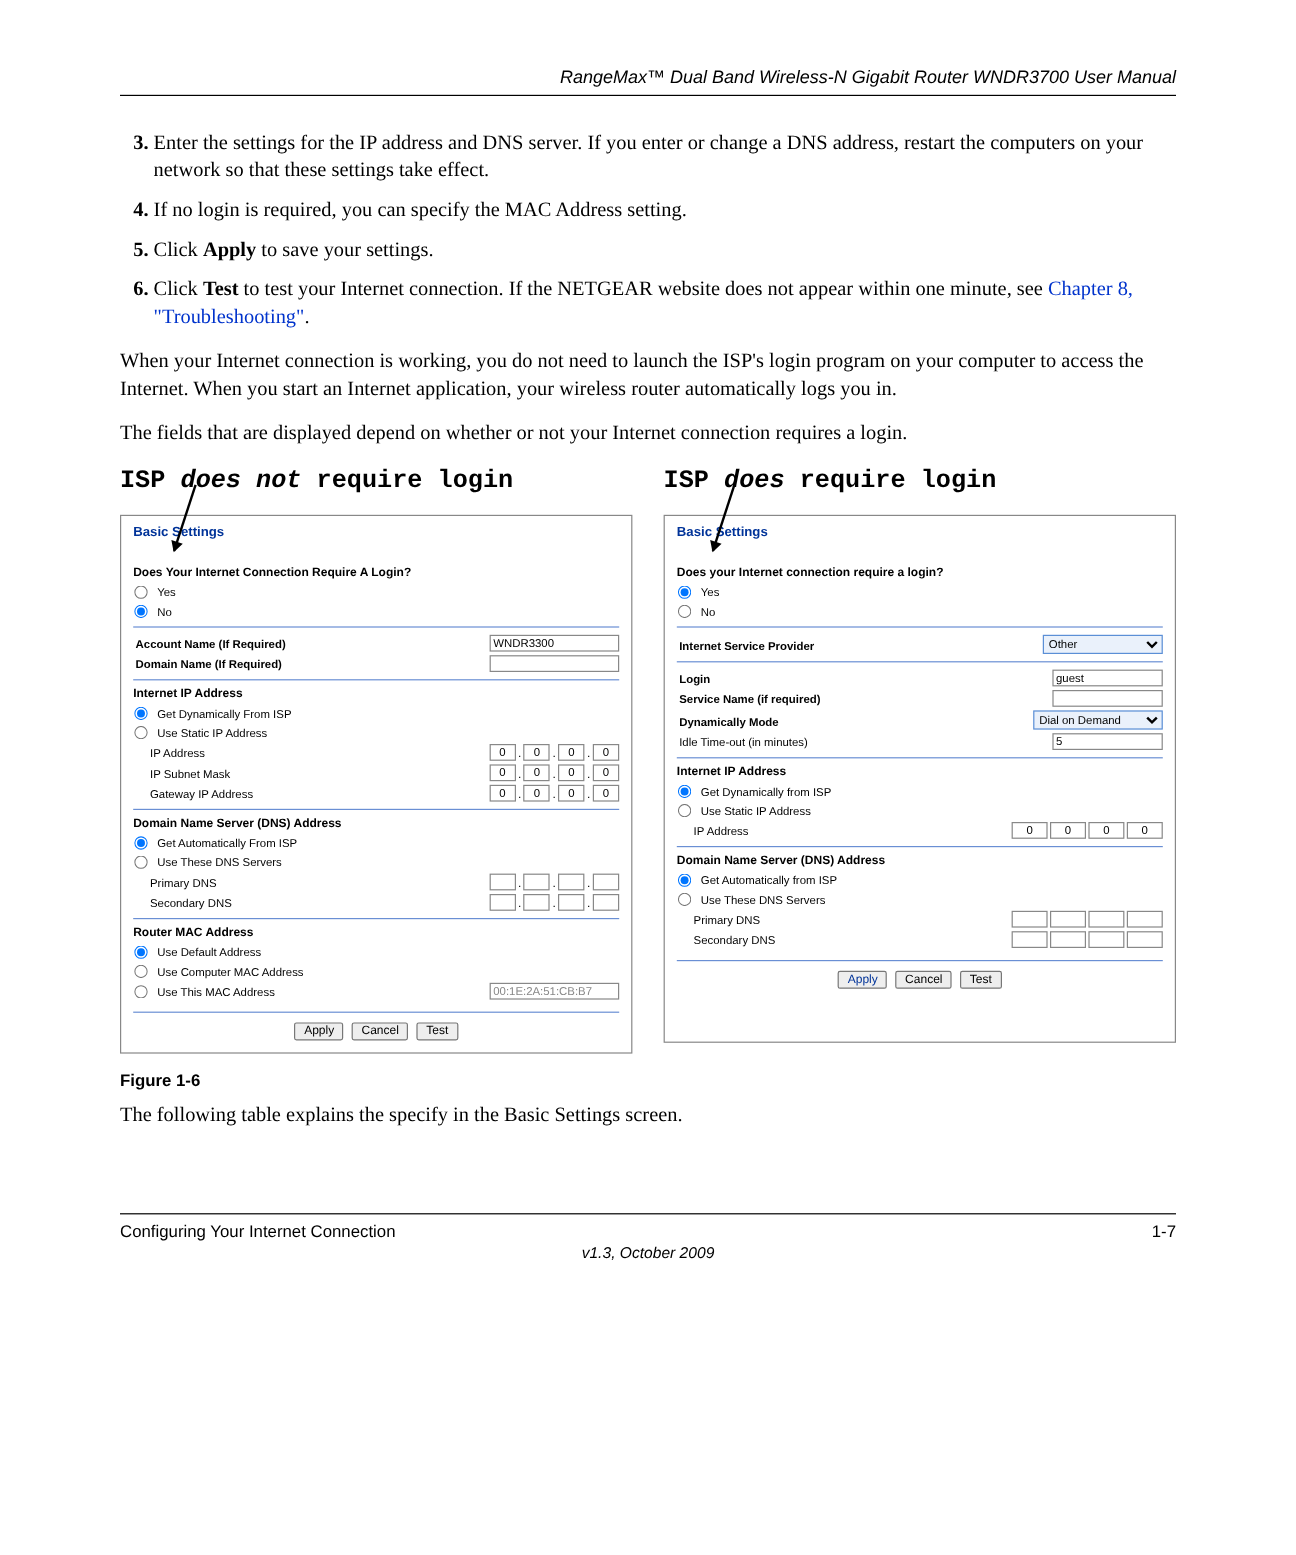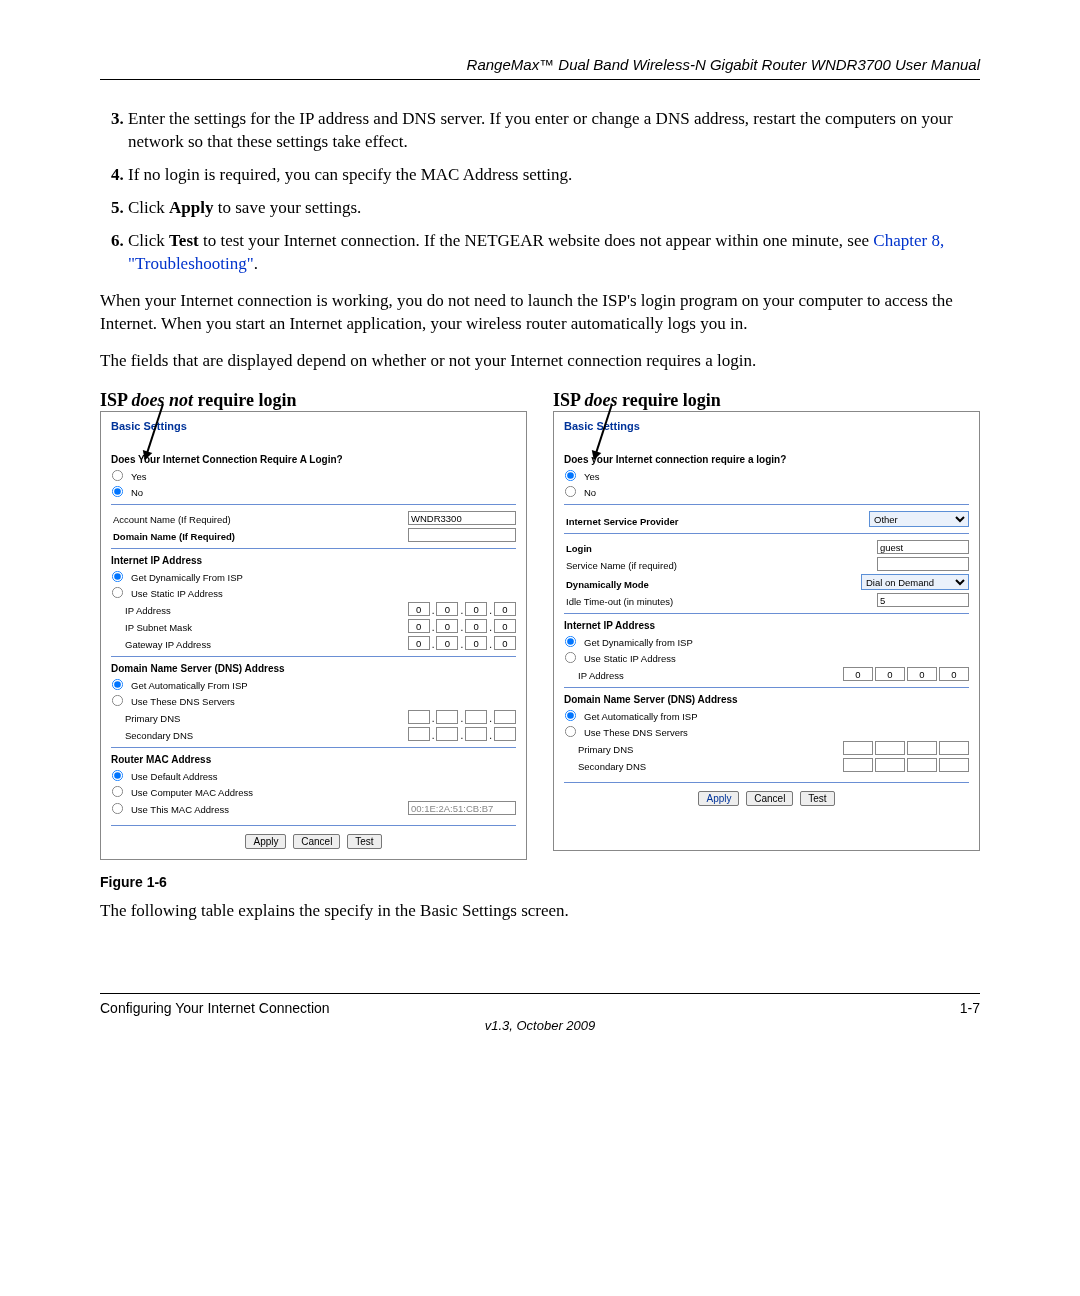--- a/index.html
+++ b/index.html
@@ -31,24 +31,24 @@
   }
   ol.steps > li::marker {
     font-weight: bold;
   }
   .bold { font-weight: bold; }
   p.body { margin: 0 0 14px 0; line-height: 1.35; }
   a.xref { color: #0033cc; text-decoration: none; }
   .cols { display: flex; gap: 26px; margin-top: 18px; }
   .col { flex: 1; position: relative; }
   .col-title {
-    font-family: Liberation Serif, serif;
+    font-family: Liberation Mono, monospace;
     font-weight: bold;
-    font-size: 18px;
-    margin-bottom: 0;
+    font-size: 21px;
+    margin-bottom: 16px;
   }
   .col-title .em { font-style: italic; }
   .arrow {
     position: absolute;
     top: 14px;
     left: 62px;
     width: 2px;
     height: 58px;
     background: #000;
     transform: rotate(18deg);
@@ -185,21 +185,21 @@
           <input type="radio" class="radio" style="">
           <span class="lab">Yes</span>
         </div>
       <div class="row">
           <input type="radio" class="radio" checked="" style="">
           <span class="lab">No</span>
         </div>
 
       <div class="section">
         <div class="row">
-            <span class="lab" style="font-weight:normal">Account Name  (If Required)</span>
+            <span class="lab" style="font-weight:bold">Account Name  (If Required)</span>
             <input type="text" class="wide" value="WNDR3300" style="">
           </div>
         <div class="row">
             <span class="lab" style="font-weight:bold">Domain Name  (If Required)</span>
             <input type="text" class="wide" style="">
           </div>
       </div>
 
       <div class="section">
         <div class="grp">Internet IP Address</div>
@@ -324,21 +324,21 @@
           <select style="width:100px"><option>Other</option></select>
         </div>
       </div>
 
       <div class="section">
         <div class="row">
             <span class="lab" style="font-weight:bold">Login</span>
             <input type="text" class="med" value="guest" style="">
           </div>
         <div class="row">
-            <span class="lab" style="font-weight:normal">Service Name (if required)</span>
+            <span class="lab" style="font-weight:bold">Service Name (if required)</span>
             <input type="text" class="med" style="">
           </div>
         <div class="row">
             <span class="lab" style="font-weight:bold">Dynamically Mode</span>
           <select style="width:108px"><option>Dial on Demand</option></select>
         </div>
         <div class="row">
             <span class="lab" style="font-weight:normal">Idle Time-out (in minutes)</span>
             <input type="text" class="med" value="5" style="">
           </div>

